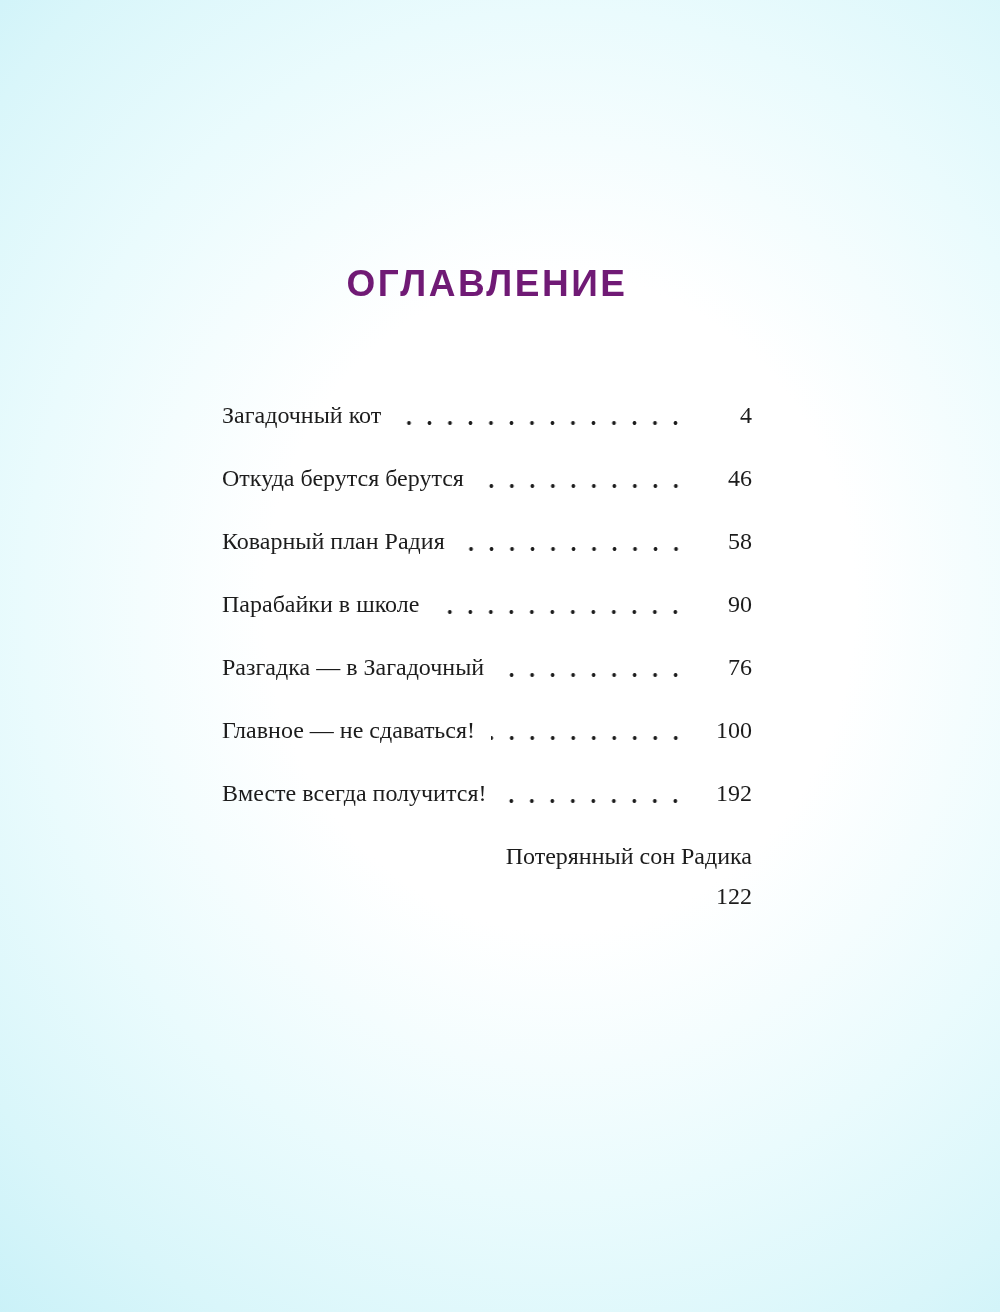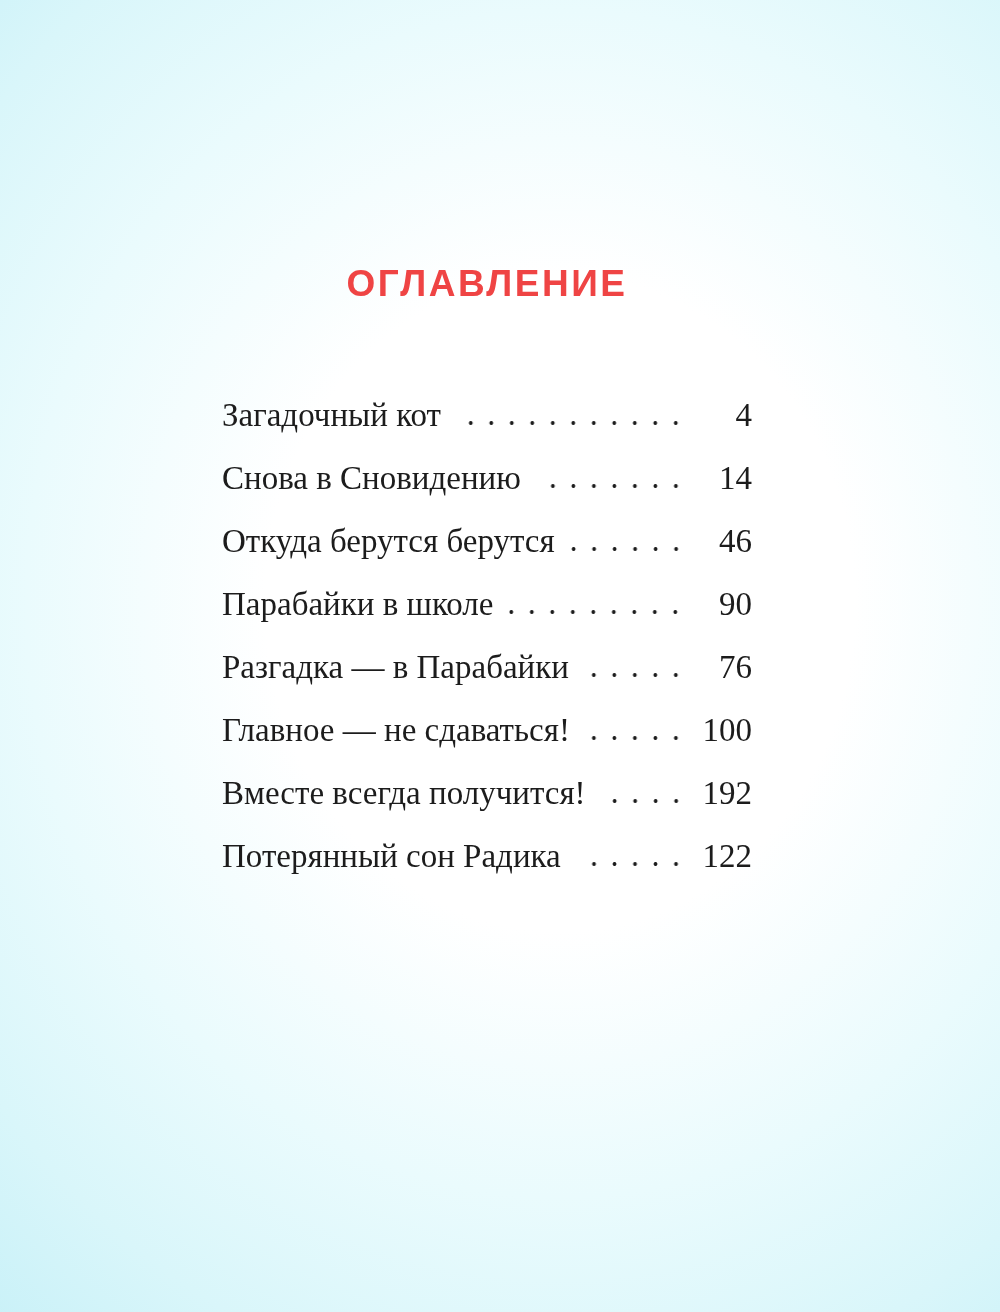--- a/index.html
+++ b/index.html
@@ -32,34 +32,34 @@
   }
 
   .title {
     margin: 0 0 94px 0;
     text-align: center;
     font-family: "Liberation Sans", sans-serif;
     font-weight: 600;
     font-size: 37px;
     line-height: 41px;
     letter-spacing: 2.5px;
-    color: #ef4444;
+    color: #701a75;
   }
 
   .toc { width: 100%; }
 
   .toc-row {
     display: flex;
     align-items: flex-end;
     height: 34px;
     margin-bottom: 29px;
-    font-size: 33px;
+    font-size: 24px;
     line-height: 34px;
   }
-  .toc-row:last-child { margin-bottom: 0; }
+  .toc-row:last-child { margin-bottom: 0; flex-direction: column; }
 
   .toc-label {
     white-space: nowrap;
     flex: 0 0 auto;
   }
 
   .dot-leader {
     flex: 1 1 auto;
     height: 6px;
     margin: 0 0 6px 16px;
@@ -84,43 +84,43 @@
 <div class="page">
   <h1 class="title">ОГЛАВЛЕНИЕ</h1>
 
   <div class="toc">
   <div class="toc-row">
     <span class="toc-label">Загадочный кот</span>
     <span class="dot-leader"></span>
     <span class="toc-page-num">4</span>
   </div>
 
-  <div class="toc-row">
-    <span class="toc-label">Снова в Сновидению</span>
-    <span class="dot-leader"></span>
-    <span class="toc-page-num">14</span>
-  </div>
 
 
   <div class="toc-row">
     <span class="toc-label">Откуда берутся берутся</span>
     <span class="dot-leader"></span>
     <span class="toc-page-num">46</span>
   </div>
 
+  <div class="toc-row">
+    <span class="toc-label">Коварный план Радия</span>
+    <span class="dot-leader"></span>
+    <span class="toc-page-num">58</span>
+  </div>
 
 
   <div class="toc-row">
     <span class="toc-label">Парабайки в школе</span>
     <span class="dot-leader"></span>
     <span class="toc-page-num">90</span>
   </div>
 
   <div class="toc-row">
-    <span class="toc-label">Разгадка — в Парабайки</span>
+    <span class="toc-label">Разгадка — в Загадочный</span>
     <span class="dot-leader"></span>
     <span class="toc-page-num">76</span>
   </div>
 
   <div class="toc-row">
     <span class="toc-label">Главное — не сдаваться!</span>
     <span class="dot-leader"></span>
     <span class="toc-page-num">100</span>
   </div>
 

